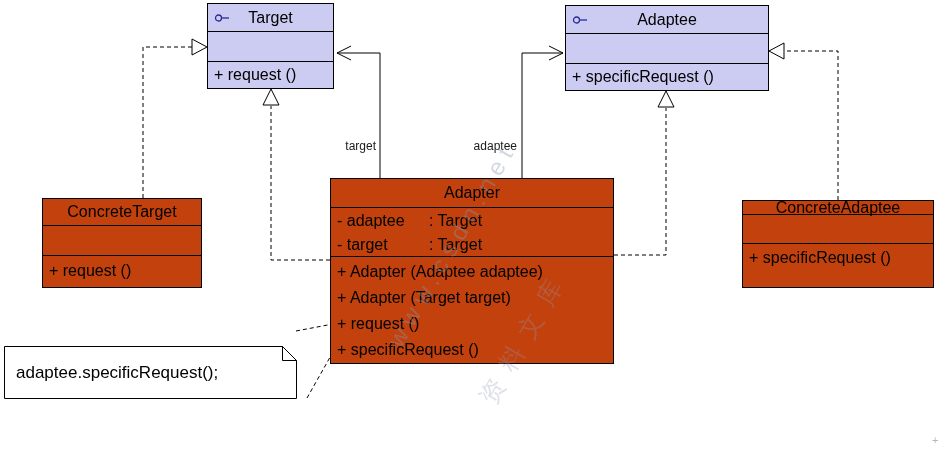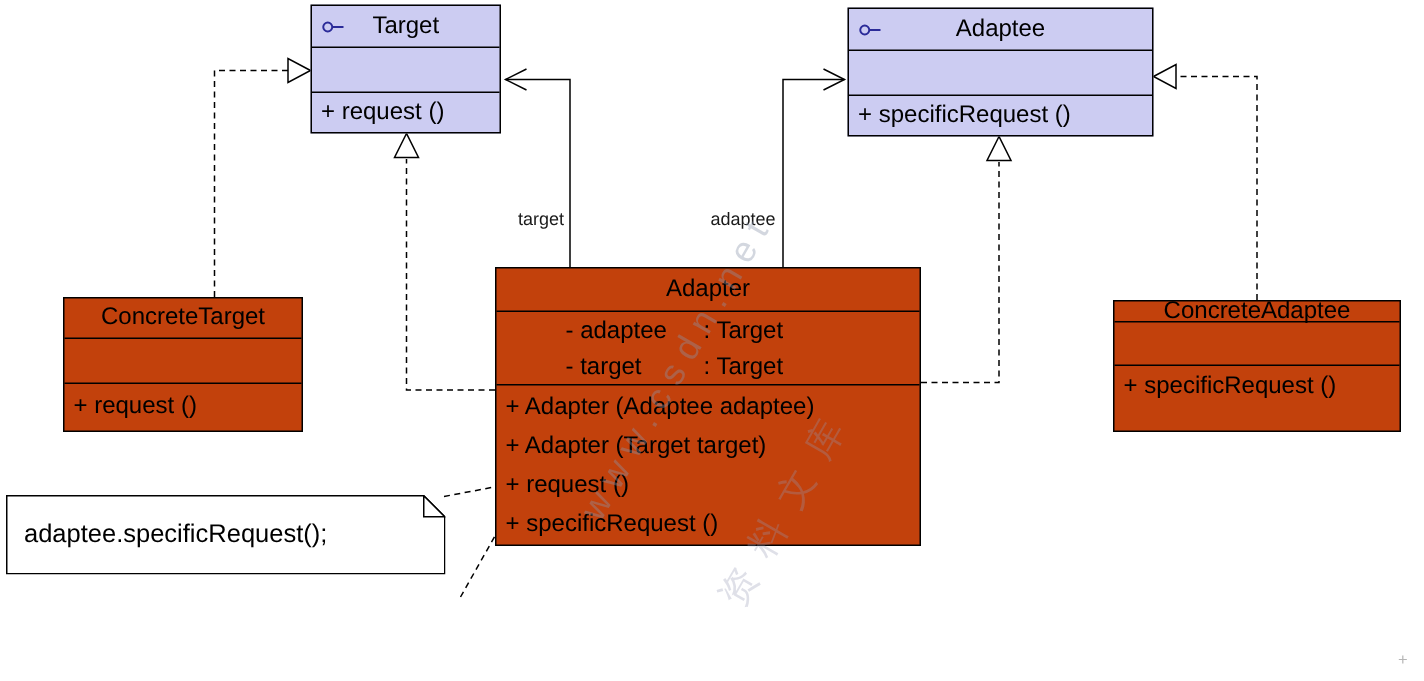--- a/index.html
+++ b/index.html
@@ -17,21 +17,21 @@
     position:absolute;z-index:2;box-sizing:border-box;
     border:1px solid #000;font-size:16px;line-height:1.2;
   }
   .iface{background:#ccccf2;}
   .impl{background:#c2410c;}
   .title{
     position:relative;box-sizing:border-box;border-bottom:1px solid #000;
     display:flex;align-items:center;justify-content:center;
   }
   .lollipop{position:absolute;left:6px;top:50%;transform:translateY(-50%);line-height:0;}
-  .attrs{box-sizing:border-box;border-bottom:1px solid #000;padding-left:40px;}
+  .attrs{box-sizing:border-box;border-bottom:1px solid #000;}
   .row{padding-left:6px;white-space:nowrap;}
   .attr-row{display:flex;}
   .attr-name{display:inline-block;width:92px;}
 
   
   .edge-label{position:absolute;z-index:2;font-size:12px;color:#1a1a1a;text-align:right;}
 
   
   .note{position:absolute;z-index:2;}
   .note > svg{position:absolute;left:0;top:0;}
@@ -153,21 +153,21 @@
     </div>
     <div class="attrs" style="height:29px"></div>
     <div class="meths">
       <div class="row" style="line-height:28px">+ specificRequest ()</div>
     </div>
   </div>
 
   <div class="edge-label" style="left:336px;top:139px;width:40px">target</div>
   <div class="edge-label" style="left:462px;top:139px;width:55px">adaptee</div>
 
-  <div class="note" style="left:4px;top:330px;width:293px;height:53px">
+  <div class="note" style="left:4px;top:346px;width:293px;height:53px">
     <svg width="293" height="53" viewBox="0 0 293 53">
       <polygon points="0.5,0.5 278.5,0.5 292.5,14.5 292.5,52.5 0.5,52.5" fill="#fff" stroke="#000" stroke-width="1"></polygon>
       <polygon points="278.5,0.5 278.5,14.5 292.5,14.5" fill="#fff" stroke="#000" stroke-width="1"></polygon>
     </svg>
     <span class="note-text">adaptee.specificRequest();</span>
   </div>
 
 
   <div class="watermark wm1">www.csdn.net</div>
   <div class="watermark wm2">资料文库</div>

